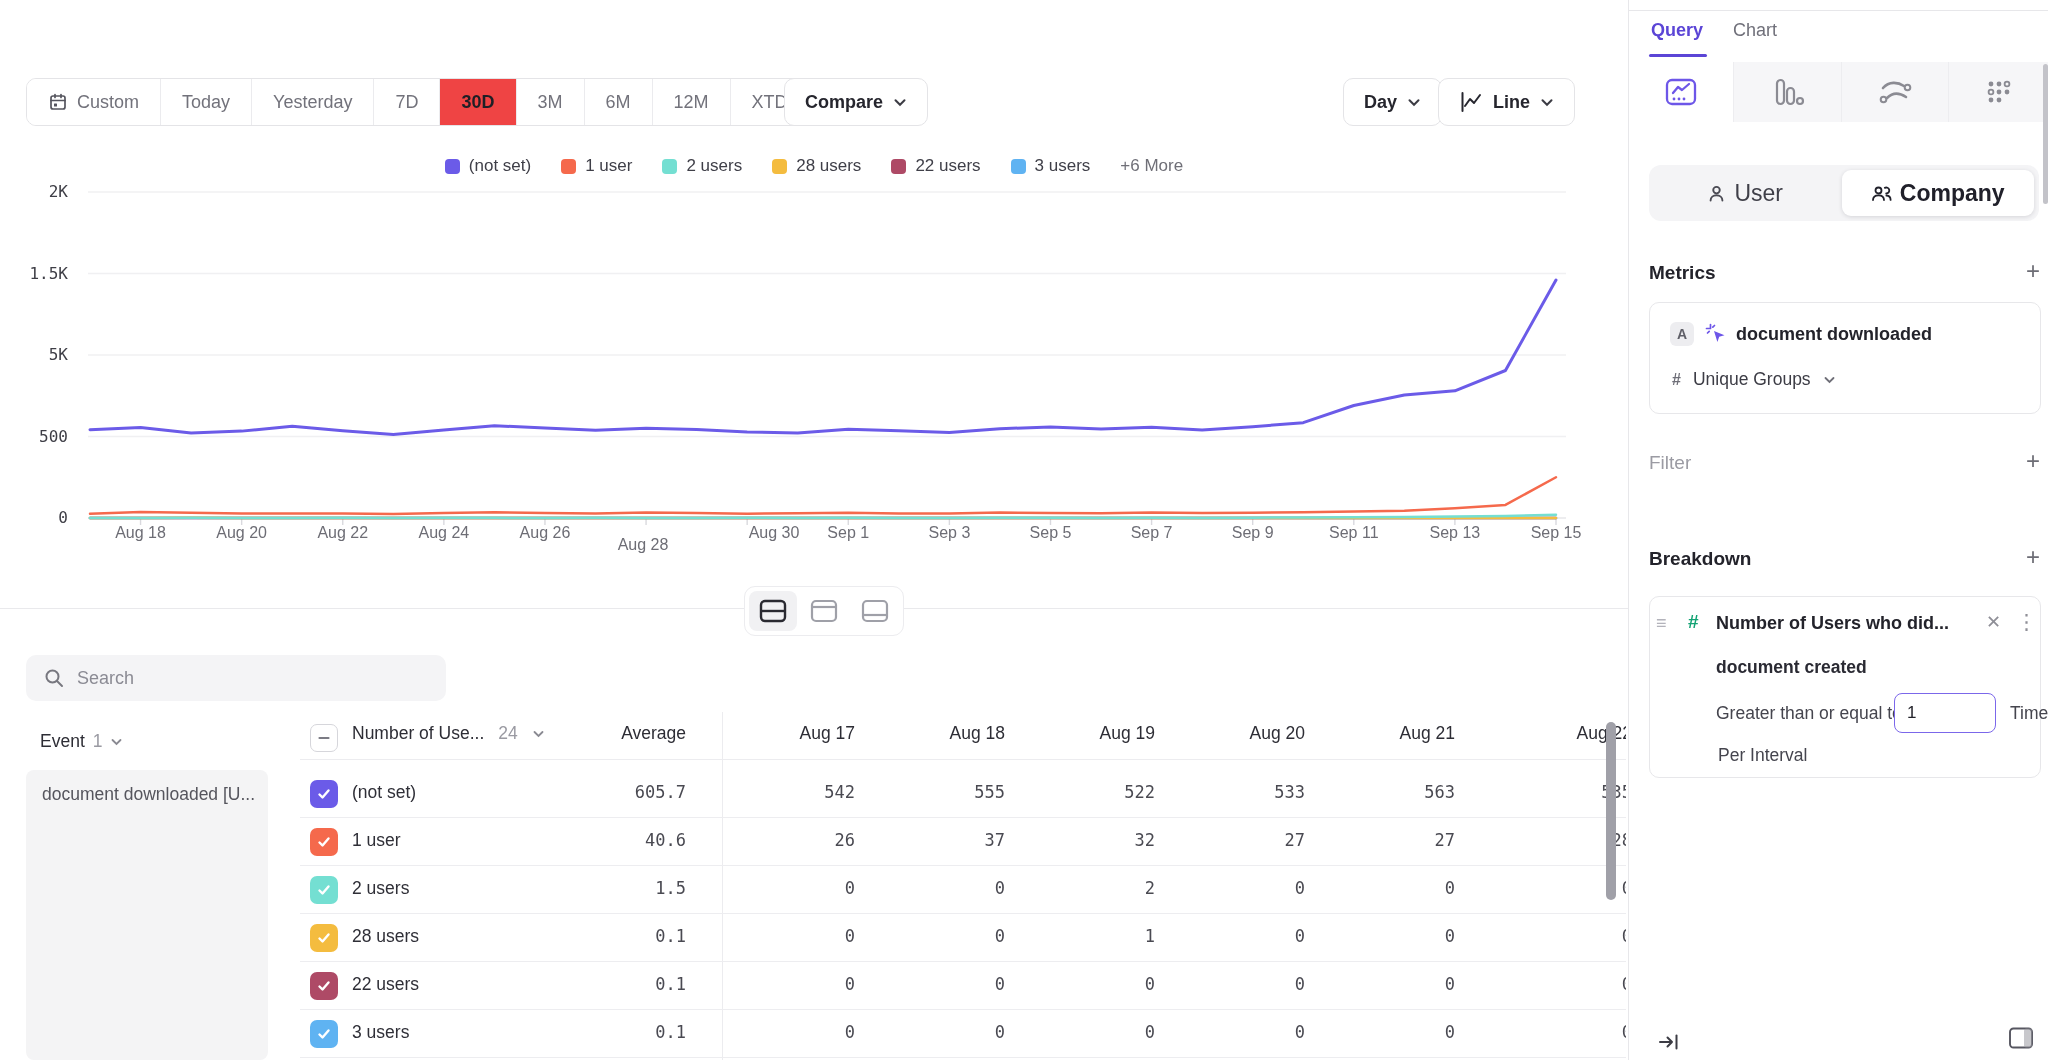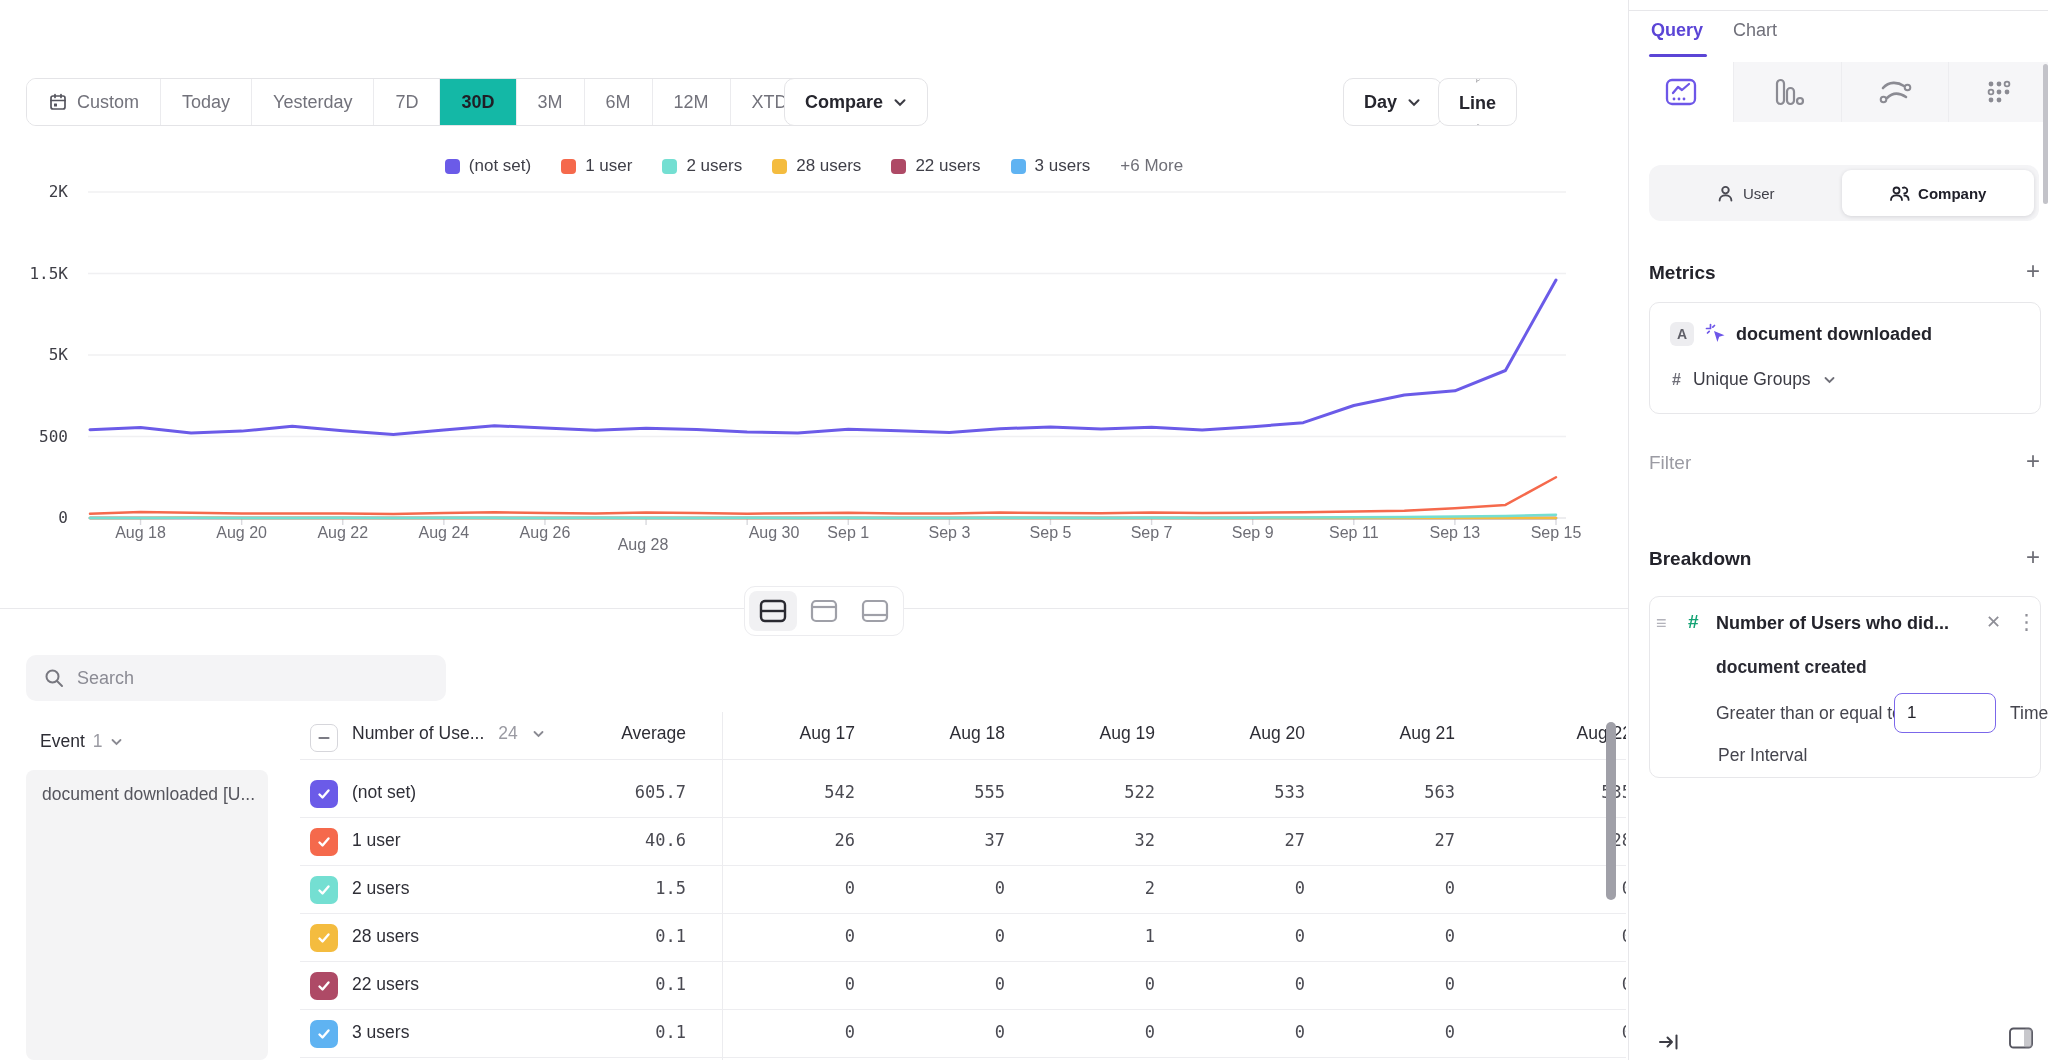--- a/index.html
+++ b/index.html
@@ -7,21 +7,21 @@
     font-family:"Liberation Sans", sans-serif; color:#2c2c34; }
   .abs { position:absolute; }
   #app { position:relative; width:2048px; height:1060px; background:#fff; }
 
   
   #range-group { left:26px; top:78px; height:48px; display:flex; align-items:stretch;
     border:1px solid #e4e4e7; border-radius:10px; background:#fff; overflow:hidden; }
   .range-btn { display:flex; align-items:center; gap:9px; padding:0 21px; font-size:18px;
     color:#72727b; background:#fff; border:none; border-left:1px solid #ebebee; cursor:pointer; white-space:nowrap; }
   .range-btn:first-child { border-left:none; }
-  .range-btn.selected { background:#14b8a6; color:#1f1f26; font-weight:bold;align-items:center; }
+  .range-btn.selected { background:#ef4444; color:#1f1f26; font-weight:bold;align-items:center; }
   .pill-btn { position:absolute; top:78px; height:48px; display:flex; align-items:center; gap:10px;
     padding:0 20px; border:1px solid #e4e4e7; border-radius:10px; background:#fff;
     font-size:18px; font-weight:bold; color:#26262e; cursor:pointer; }
   .chev { display:inline-block; }
 
   
   #legend { left:0; top:156px; width:1628px; display:flex; justify-content:center;
     align-items:center; gap:30px; font-size:17px; color:#3f3f48; }
   .leg-item { display:flex; align-items:center; gap:9px; }
   .leg-swatch { width:15px; height:15px; border-radius:4px; }
@@ -82,21 +82,21 @@
     border-bottom:1px solid #e7e7ea; display:flex; }
   .ct-cell { height:60px; display:flex; align-items:center; justify-content:center;
     background:#f6f6f8; border-left:1px solid #ededf0; cursor:pointer; }
   .ct-cell.selected { background:#fff; border-left:none; }
   #panel-scroll { position:absolute; left:414px; top:64px; width:5px; height:140px;
     background:#c3c3c9; border-radius:3px; }
 
   #scope-ctl { position:absolute; left:20px; top:165px; width:390px; height:56px;
     background:#f4f4f6; border-radius:12px; display:flex; }
   .scope-half { flex:1; display:flex; align-items:center; justify-content:center; gap:8px;
-    font-size:15px; color:#3f3f48; cursor:pointer; }
+    font-size:23px; color:#3f3f48; cursor:pointer; }
   #scope-company { margin:5px 5px 5px 0; background:#fff; border-radius:9px;
     box-shadow:0 1px 4px rgba(30,30,40,.14); font-weight:bold; color:#20202a; }
 
   .sec-head { position:absolute; left:20px; font-size:19px; }
   .plus-btn { position:absolute; left:392px; width:24px; height:24px; font-size:24px; line-height:22px;
     color:#6d6d75; text-align:center; cursor:pointer; font-weight:400; }
   .card { position:absolute; left:20px; width:392px; background:#fff;
     border:1px solid #e7e7ea; border-radius:10px; }
   .kebab { position:absolute; font-size:21px; color:#8f8f97; cursor:pointer; line-height:1; }
   #metric-badge { position:absolute; left:20px; top:19px; width:24px; height:24px; background:#ededf0;
@@ -169,21 +169,21 @@
     <svg class="chev" width="14" height="9" viewBox="0 0 12 8">
         <path d="M2 2 L6 6 L10 2" fill="none" stroke="#3c3c44" stroke-width="1.8" stroke-linecap="round"></path>
       </svg>
   </button>
   <button class="pill-btn" style="left:1343px;">
     <span>Day</span>
     <svg class="chev" width="14" height="9" viewBox="0 0 12 8">
         <path d="M2 2 L6 6 L10 2" fill="none" stroke="#3c3c44" stroke-width="1.8" stroke-linecap="round"></path>
       </svg>
   </button>
-  <button class="pill-btn" style="left:1438px;flex-direction:column;">
+  <button class="pill-btn" style="left:1438px;">
     <svg width="24" height="22" viewBox="0 0 24 22">
       <path d="M3.5 2 V20" stroke="#26262e" stroke-width="2" stroke-linecap="round" fill="none"></path>
       <path d="M6 15 L11 8 L15 12 L21 4" stroke="#26262e" stroke-width="2" stroke-linecap="round" stroke-linejoin="round" fill="none"></path>
     </svg>
     <span>Line</span>
     <svg class="chev" width="14" height="9" viewBox="0 0 12 8">
         <path d="M2 2 L6 6 L10 2" fill="none" stroke="#3c3c44" stroke-width="1.8" stroke-linecap="round"></path>
       </svg>
   </button>
 

